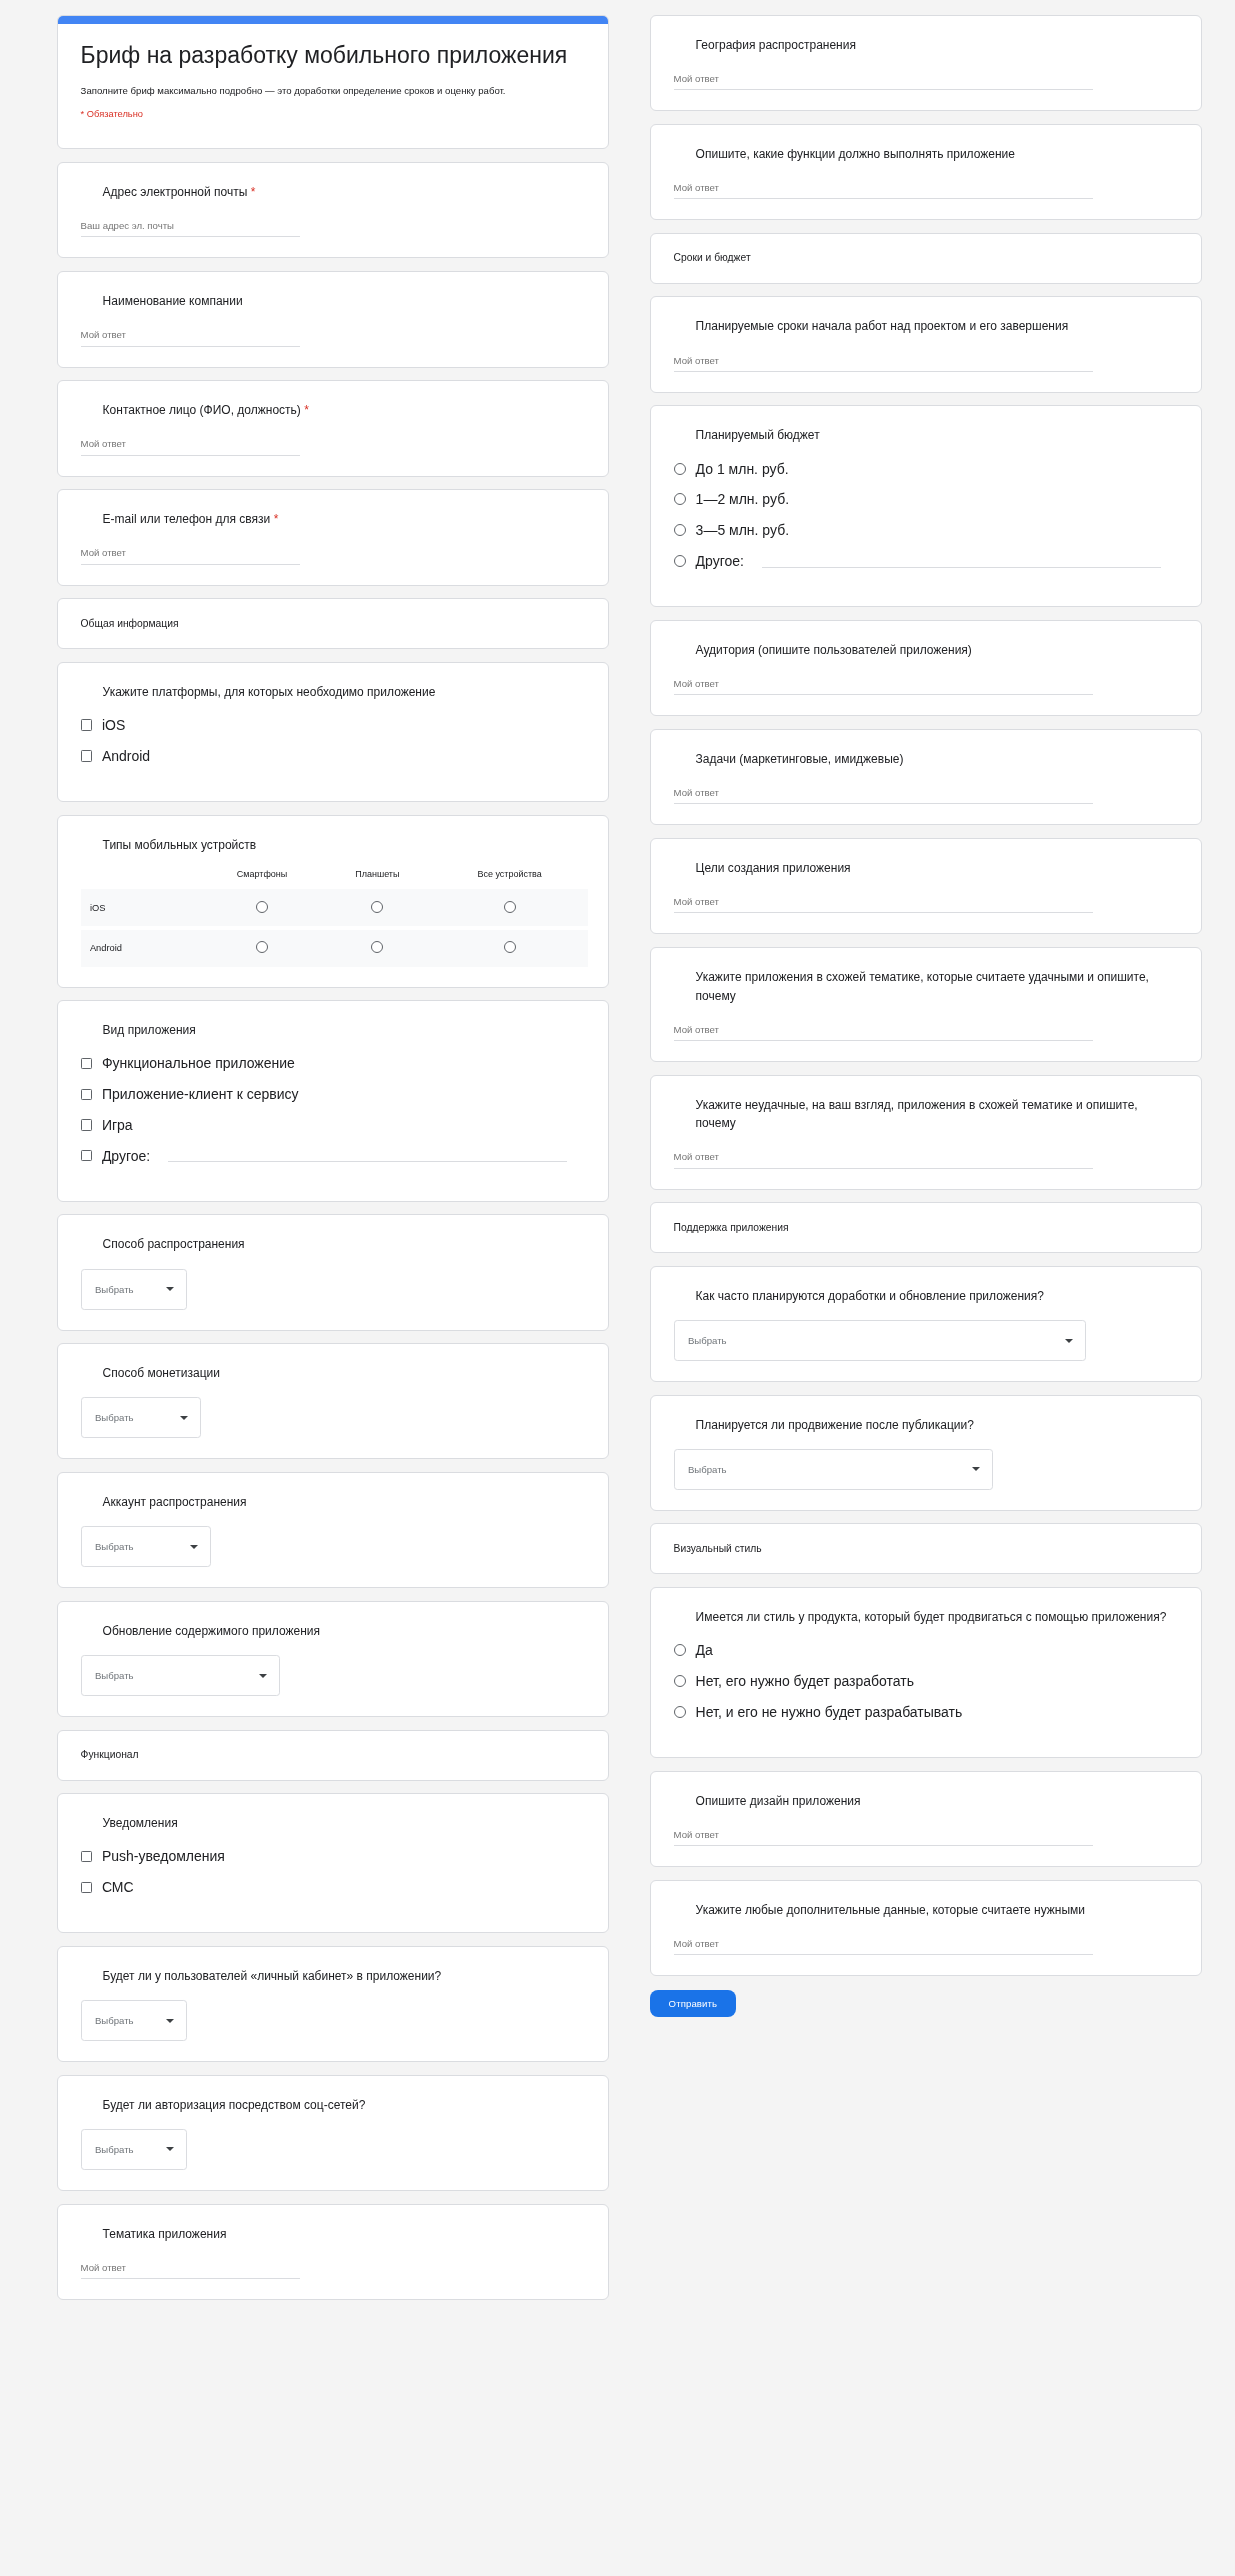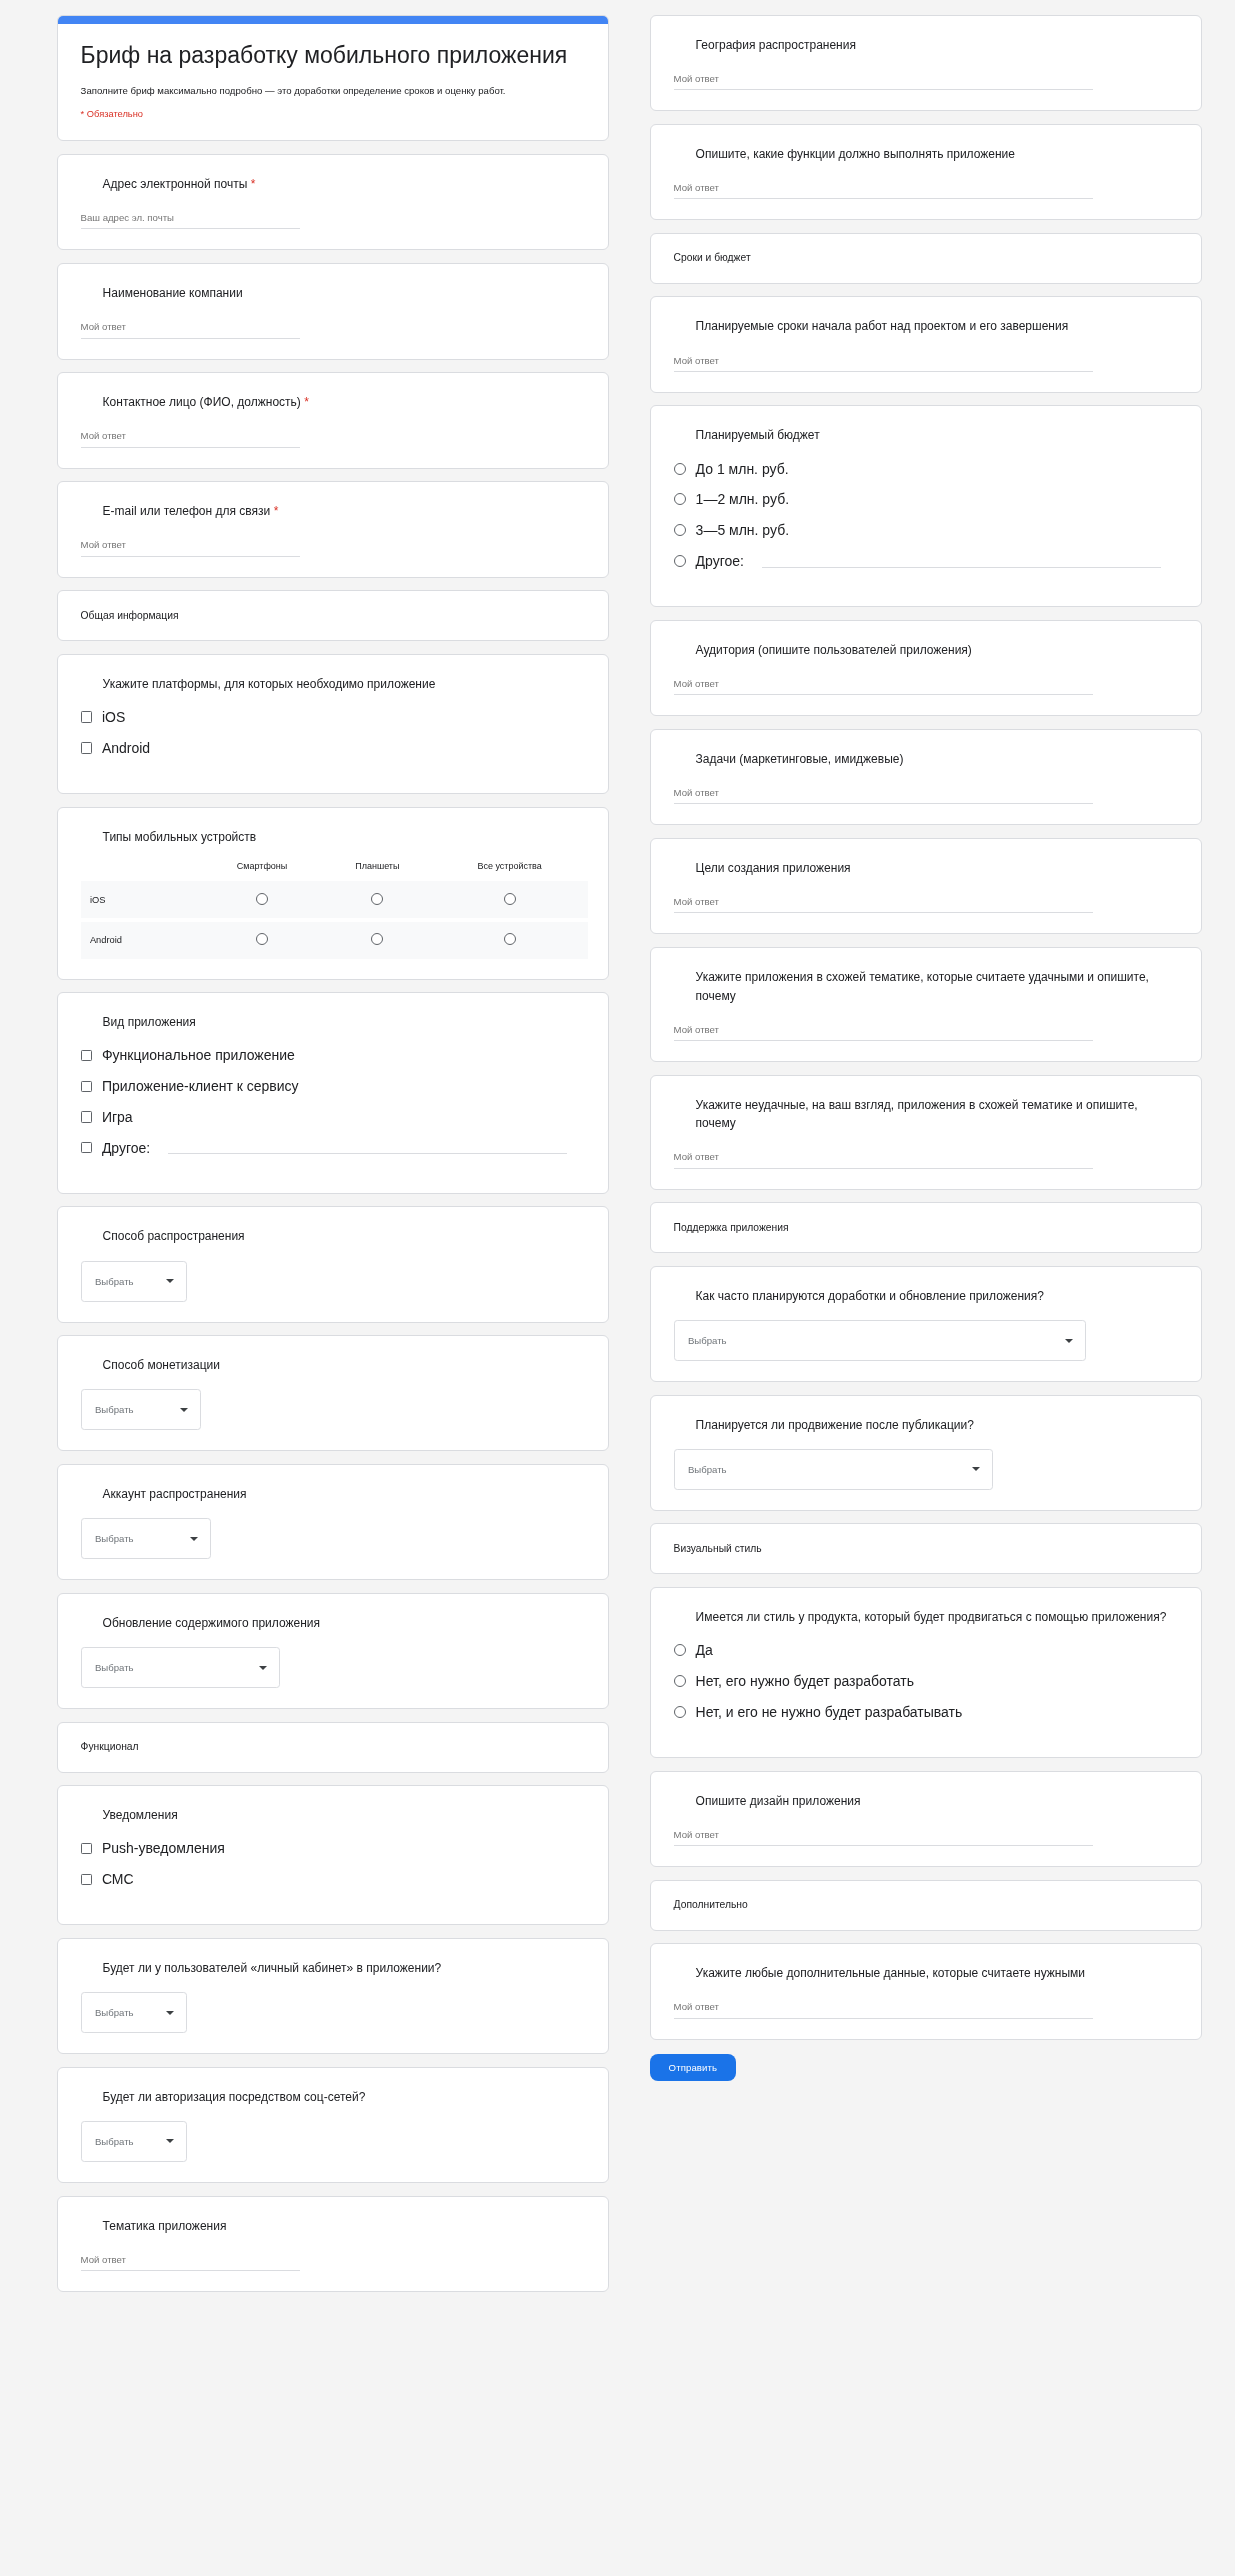--- a/index.html
+++ b/index.html
@@ -23,21 +23,21 @@
   }
   .column { width: 552px; display: flex; flex-direction: column; gap: 12.6px; }
 
   .card {
     background: #ffffff;
     border: 0.7px solid #dadce0;
     border-radius: 6px;
     padding: 20px 20px 20px 22.6px;
     position: relative;
   }
-  .card.header-card { padding: 0 0 0 0; overflow: hidden; border-radius: 6px; }
+  .card.header-card { padding: 0 0 8px 0; overflow: hidden; border-radius: 6px; }
   .header-stripe { height: 8.6px; background: #4285f4; width: 100%; }
   .header-body { padding: 17.3px 22.6px 21px 22.6px; }
   .form-title {
     font-size: 23px;
     line-height: 1.23;
     font-weight: 400;
     color: #202124;
     margin: 0 0 14.6px 0;
     letter-spacing: 0;
   }
@@ -473,23 +473,20 @@
         <span class="rb-box"></span>
         <span class="opt-label">Нет, и его не нужно будет разрабатывать</span>
       </div>
     </div>
 
     <div class="card">
       <p class="q-title">Опишите дизайн приложения</p>
       <input class="answer-line wide" type="text" placeholder="Мой ответ" style="">
     </div>
 
-    <div class="card section-card">
-      <p class="section-title">Дополнительно</p>
-    </div>
 
     <div class="card">
       <p class="q-title">Укажите любые дополнительные данные, которые считаете нужными</p>
       <input class="answer-line wide" type="text" placeholder="Мой ответ" style="">
     </div>
 
     <button class="submit-btn">Отправить</button>
 
   </div>
 

